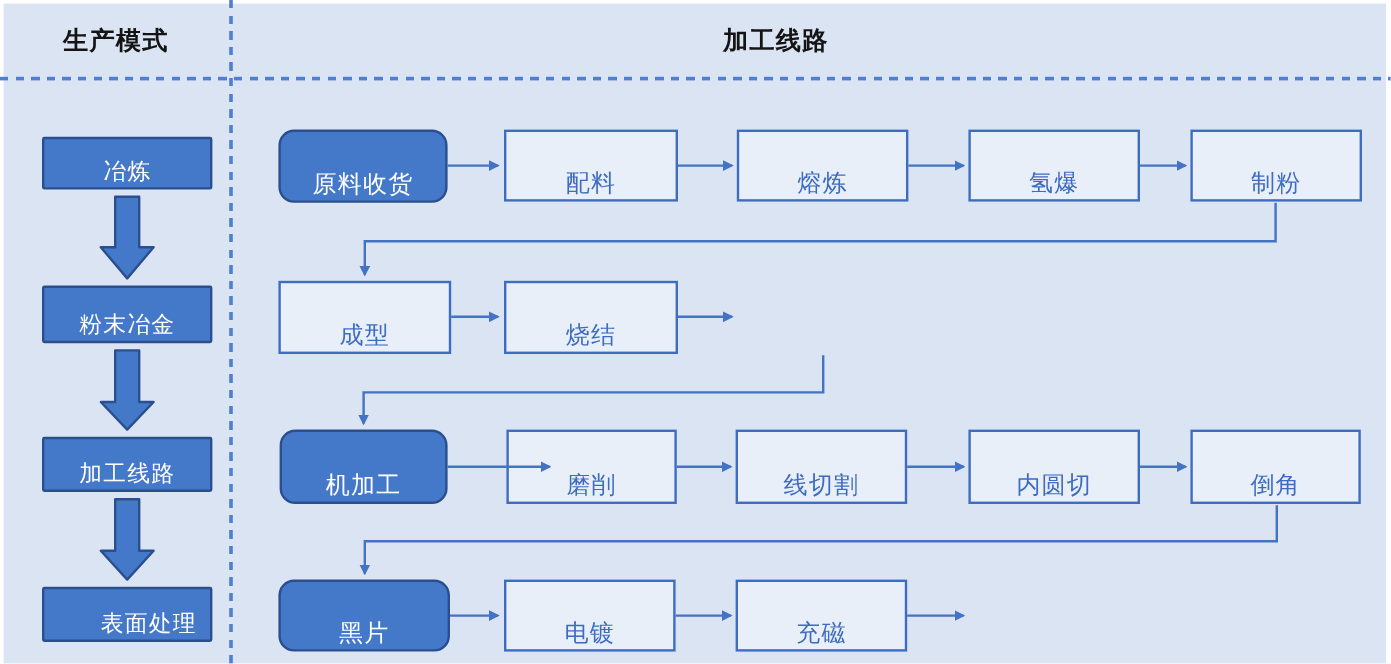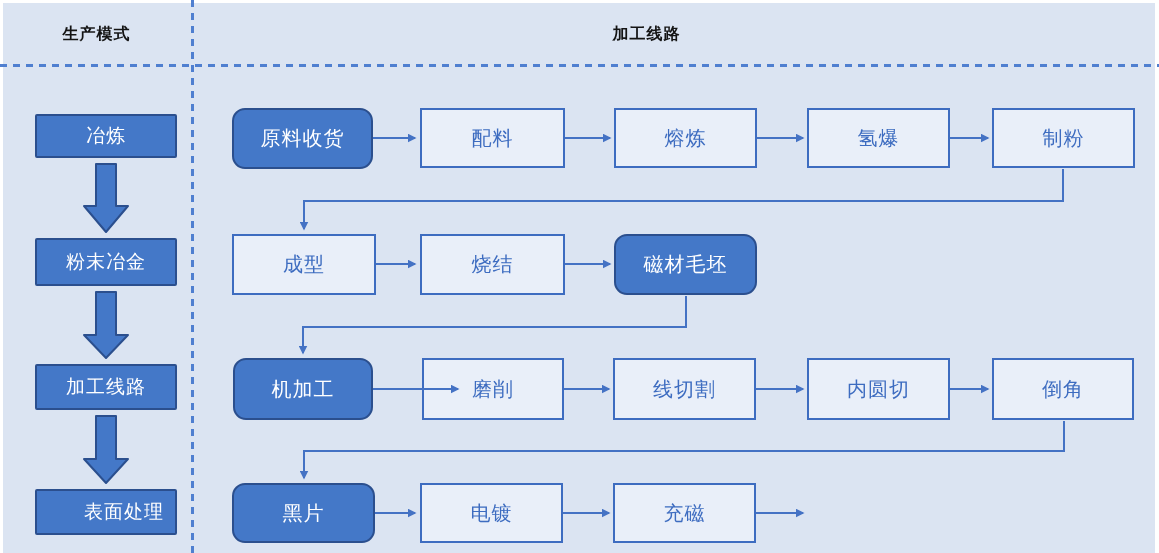--- a/index.html
+++ b/index.html
@@ -6,26 +6,26 @@
     --bg:#dbe4f2; --margin:#ffffff;
     --box-fill:#4478c8; --box-border:#2b4f8e; --filled-text:#ffffff;
     --outline-fill:#e9eff9; --outline-border:#3d6cc0; --outline-text:#3d6cc0;
     --line:#4472c4; --dash:#4f7fd0; --header-text:#141414;
   }
   html,body{margin:0;padding:0;}
   body{font-family:"Liberation Sans",sans-serif;}
   #canvas{position:relative;width:1159px;height:553px;background:var(--margin);overflow:hidden;}
   #panel{position:absolute;left:3px;top:3px;right:4px;bottom:0;background:var(--bg);}
   .hdr{position:absolute;top:20px;height:28px;display:flex;align-items:center;justify-content:center;
-       font-size:16px;font-weight:bold;color:var(--header-text);letter-spacing:1px;}
+       font-size:21px;font-weight:bold;color:var(--header-text);letter-spacing:1px;}
   .dash-v{position:absolute;top:0;bottom:0;left:191px;width:3px;
        background:repeating-linear-gradient(180deg,var(--dash) 0 7px,transparent 7px 13px);}
   .dash-h{position:absolute;left:0;right:0;top:64px;height:3px;
        background:repeating-linear-gradient(90deg,var(--dash) 0 7px,transparent 7px 13px);}
-  .box{position:absolute;box-sizing:border-box;display:flex;align-items:center;justify-content:center;
+  .box{position:absolute;box-sizing:border-box;display:flex;align-items:flex-end;justify-content:center;
        font-size:20px;letter-spacing:1px;}
   .outline{background:var(--outline-fill);border:2px solid var(--outline-border);color:var(--outline-text);}
   .filled{background:var(--box-fill);border:2px solid var(--box-border);color:var(--filled-text);border-radius:13px;}
   .side{background:var(--box-fill);border:2px solid var(--box-border);color:var(--filled-text);
        border-radius:2px;font-size:19px;}
   svg.lay{position:absolute;left:0;top:0;pointer-events:none;}
 </style>
 </head>
 <body>
 
@@ -65,23 +65,20 @@
     </div>
   <div class="box outline" style="left:992px;top:108px;width:143px;height:60px;">
       <span>制粉</span>
     </div>
 
   <div class="box outline" style="left:232px;top:234px;width:144px;height:61px;">
       <span>成型</span>
     </div>
   <div class="box outline" style="left:420px;top:234px;width:145px;height:61px;">
       <span>烧结</span>
-    </div>
-  <div class="box filled" style="left:614px;top:234px;width:143px;height:61px;">
-      <span>磁材毛坯</span>
     </div>
 
   <div class="box filled" style="left:233px;top:358px;width:140px;height:62px;">
       <span>机加工</span>
     </div>
   <div class="box outline" style="left:422px;top:358px;width:142px;height:62px;">
       <span>磨削</span>
     </div>
   <div class="box outline" style="left:613px;top:358px;width:143px;height:62px;">
       <span>线切割</span>

